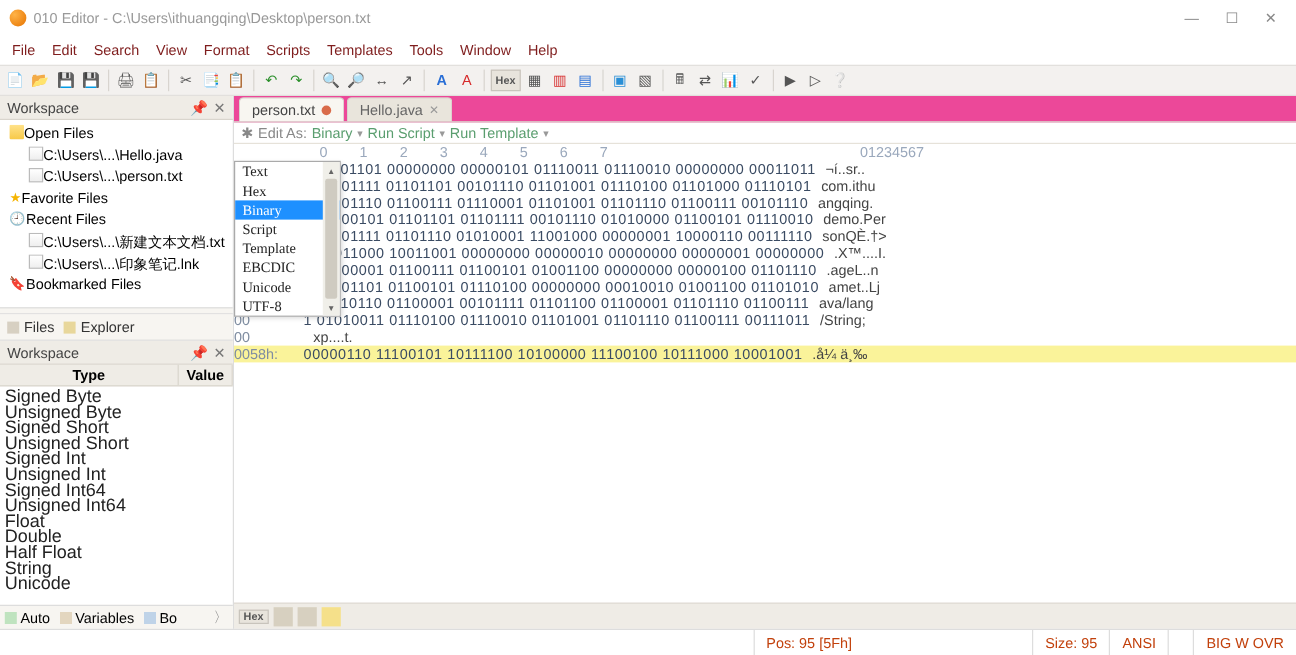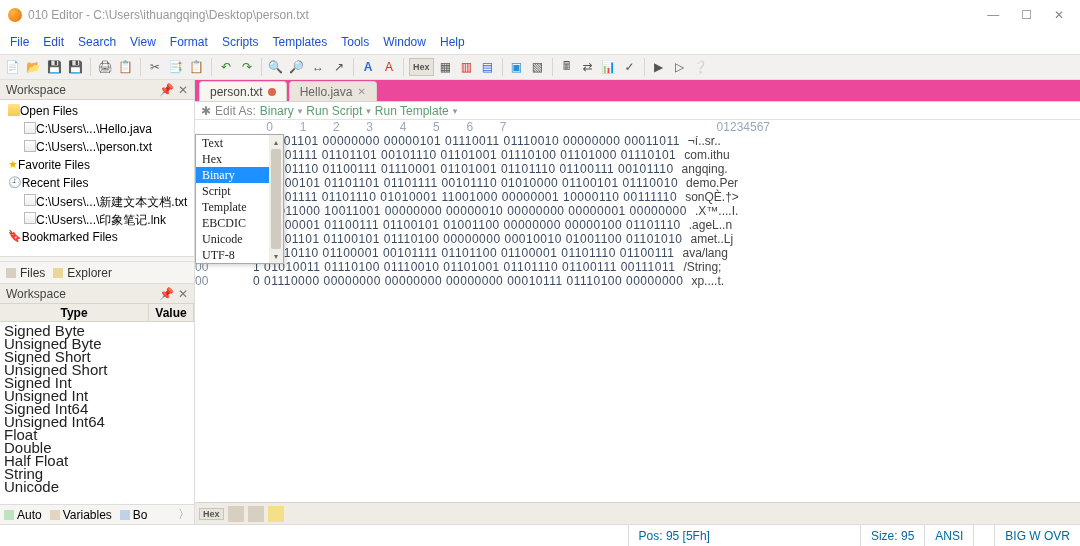--- a/index.html
+++ b/index.html
@@ -1,20 +1,20 @@
 <!DOCTYPE html>
 <html><head>
 <meta charset="utf-8">
 <style>
 * { margin: 0; padding: 0; box-sizing: border-box; font-family: "Segoe UI", Tahoma, sans-serif; font-size: 12px; }
 body { width: 1080px; height: 546px; background: #fff; overflow: hidden; display: flex; flex-direction: column; }
 .titlebar { height: 30px; display: flex; align-items: center; padding: 0 8px; background: #fff; color: #999; }
 .titlebar .ico { width: 14px; height: 14px; background: radial-gradient(circle at 30% 30%, #ffb347, #e67300); border-radius: 50%; margin-right: 6px; }
 .titlebar .wincontrols { margin-left: auto; display: flex; gap: 22px; font-size: 14px; color: #888; padding-right: 8px;}
-.menubar { height: 24px; display: flex; align-items: center; gap: 14px; padding: 0 10px; color: #1d4ed8; }
+.menubar { height: 24px; display: flex; align-items: center; gap: 14px; padding: 0 10px; color: #7f1d1d; }
 .menubar span { cursor: default; }
 .toolbar { height: 26px; background: #f3f1ef; border-top: 1px solid #e2e0dd; border-bottom: 1px solid #e2e0dd; display: flex; align-items: center; padding: 0 4px; gap: 3px; overflow: hidden;}
 .tbtn { width: 18px; height: 18px; display: inline-flex; align-items: center; justify-content: center; font-size: 12px; color: #555; }
 .tsep { width: 1px; height: 18px; background: #d8d4cf; margin: 0 2px; }
 .tbtn.hexbadge { width: auto; padding: 0 3px; font-size: 9px; font-weight: bold; background:#e8e4dc; border:1px solid #c8c4bc; }
 .mainrow { flex: 1; display: flex; min-height: 0; }
 .leftcol { width: 195px; display: flex; flex-direction: column; border-right: 1px solid #ddd; }
 .panelhdr { height: 20px; background: #efece6; border-bottom: 1px solid #d9d5cd; display: flex; align-items: center; padding: 0 6px; font-size: 11px; color: #444; }
 .panelhdr .btns { margin-left: auto; display: flex; gap: 4px; font-size: 10px; color: #777; }
 .workspace { flex: 0 0 auto; padding: 4px 0 8px 6px; }
@@ -62,21 +62,21 @@
 .dropdown { position: absolute; left: 0; top: 14px; width: 89px; background: #fff; border: 1px solid #aaa; box-shadow: 2px 2px 4px rgba(0,0,0,.15); }
 .dropdown .ddrow { height: 16px; padding: 0 6px; display: flex; align-items: center; font-family: "Segoe UI"; font-size: 12px; color: #222; }
 .dropdown .ddrow.sel { background: #1e90ff; color: #fff; }
 .dropdown .ddscroll { position: absolute; right: 0; top: 0; bottom: 0; width: 14px; background: #f0efe9; }
 .dropdown .ddscroll .thumb { position:absolute; top:14px; bottom:14px; left:2px; right:2px; background:#cfcbc1; border-radius:2px;}
 .dropdown .ddscroll .arr { position:absolute; left:0; right:0; height:14px; display:flex; align-items:center; justify-content:center; font-size:8px; color:#666;}
 .hexfooter { height: 22px; background: #efece6; border-top: 1px solid #d9d5cd; display: flex; align-items: center; padding: 0 4px; gap: 4px; font-family:"Courier New",monospace; font-size:11px; color:#555;}
 .hexfooter .fbtn { width: 16px; height: 16px; background: #d7d0c0; }
 .hexfooter .hexbadge { font-size:9px; font-weight:bold; background:#e8e4dc; border:1px solid #c8c4bc; padding:0 3px;}
 .stripes { position:absolute; left:0; right:0; top:155px; bottom:0; background: repeating-linear-gradient(#f2f0f7 0, #f2f0f7 14px, #ffffff 14px, #ffffff 28px); z-index:-1;}
-.statusbar { height: 22px; border-top: 1px solid #ddd; display: flex; align-items: center; font-size: 12px; color: #0369a1; }
+.statusbar { height: 22px; border-top: 1px solid #ddd; display: flex; align-items: center; font-size: 12px; color: #c2410c; }
 .statusbar .cell { border-left: 1px solid #ddd; height: 100%; display: flex; align-items: center; padding: 0 10px; }
 .statusbar .spacer { flex: 1; }
 </style>
 </head>
 <body>
 
 <div class="titlebar">
   <span class="ico"></span>
   <span>010 Editor - C:\Users\ithuangqing\Desktop\person.txt</span>
   <div class="wincontrols">
@@ -269,21 +269,22 @@
           <div class="hexrow"><span class="addr">00</span><span class="bits">0 11101101 00000000 00000101 01110011 01110010 00000000 00011011</span><span class="ascii">¬í..sr..</span></div>
           <div class="hexrow"><span class="addr">00</span><span class="bits">1 01101111 01101101 00101110 01101001 01110100 01101000 01110101</span><span class="ascii">com.ithu</span></div>
           <div class="hexrow"><span class="addr">00</span><span class="bits">1 01101110 01100111 01110001 01101001 01101110 01100111 00101110</span><span class="ascii">angqing.</span></div>
           <div class="hexrow"><span class="addr">00</span><span class="bits">0 01100101 01101101 01101111 00101110 01010000 01100101 01110010</span><span class="ascii">demo.Per</span></div>
           <div class="hexrow"><span class="addr">00</span><span class="bits">1 01101111 01101110 01010001 11001000 00000001 10000110 00111110</span><span class="ascii">sonQÈ.†&gt;</span></div>
           <div class="hexrow"><span class="addr">00</span><span class="bits">0 01011000 10011001 00000000 00000010 00000000 00000001 00000000</span><span class="ascii">.X™....I.</span></div>
           <div class="hexrow"><span class="addr">00</span><span class="bits">1 01100001 01100111 01100101 01001100 00000000 00000100 01101110</span><span class="ascii">.ageL..n</span></div>
           <div class="hexrow"><span class="addr">00</span><span class="bits">1 01101101 01100101 01110100 00000000 00010010 01001100 01101010</span><span class="ascii">amet..Lj</span></div>
           <div class="hexrow"><span class="addr">00</span><span class="bits">1 01110110 01100001 00101111 01101100 01100001 01101110 01100111</span><span class="ascii">ava/lang</span></div>
           <div class="hexrow"><span class="addr">00</span><span class="bits">1 01010011 01110100 01110010 01101001 01101110 01100111 00111011</span><span class="ascii">/String;</span></div>
-          <div class="hexrow"><span class="addr">00</span><span class="bits">0 01110000 00000000 00000000 00000000 00010111 01110100 00000000</span><span class="ascii">xp....t.</span></div>
+          <div class="hexrow"><span class="addr">00</span><span class="ascii">xp....t.</span></div>
+          <div class="hexrow hl"><span class="addr">0058h:</span><span class="bits">00000110 11100101 10111100 10100000 11100100 10111000 10001001</span><span class="ascii">.å¼ ä¸‰</span></div>
         </div>
       <div class="dropdown" id="dropdown">
         <div class="ddrow">Text</div>
           <div class="ddrow">Hex</div>
           <div class="ddrow sel">Binary</div>
           <div class="ddrow">Script</div>
           <div class="ddrow">Template</div>
           <div class="ddrow">EBCDIC</div>
           <div class="ddrow">Unicode</div>
           <div class="ddrow">UTF-8</div>

